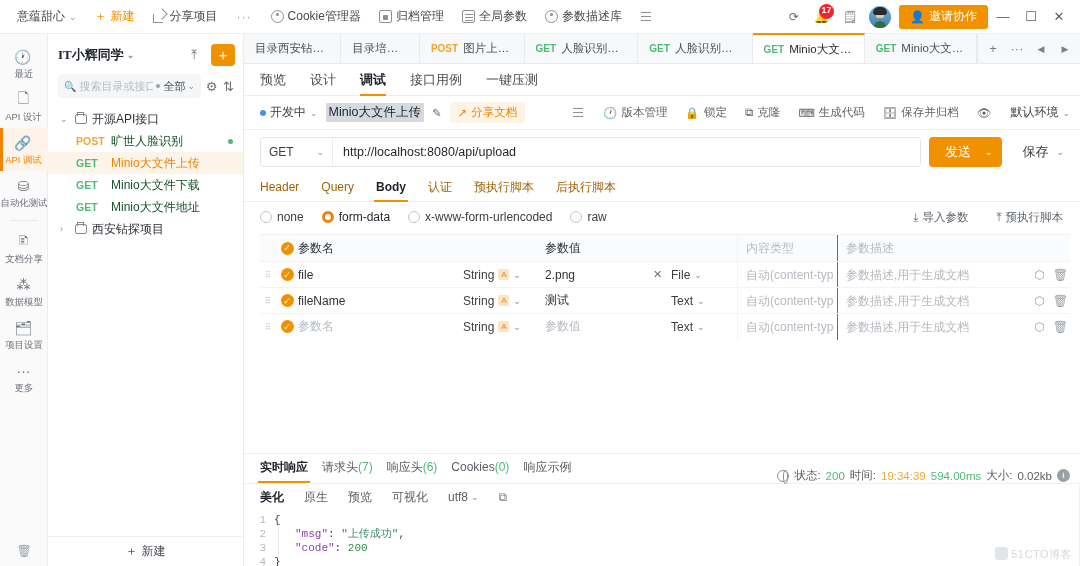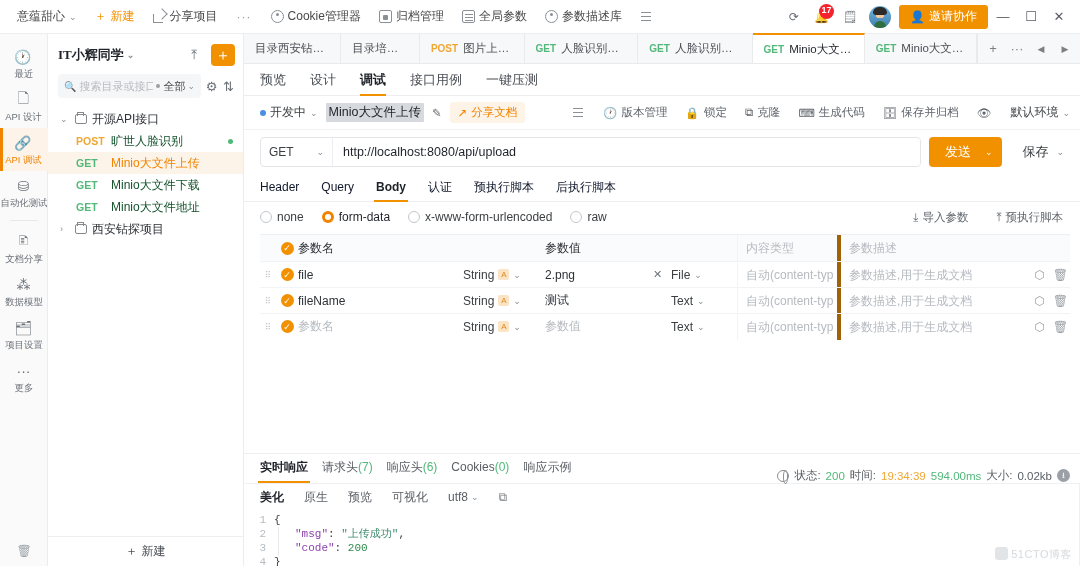--- a/index.html
+++ b/index.html
@@ -156,21 +156,21 @@
   .sendbtn { background: #f29100; color: #fff; height: 30px; border-radius: 4px; display: flex;
              align-items: center; font-size: 13px; cursor: pointer; }
   .sendbtn .lbl { padding: 0 14px 0 16px; font-weight: 500; }
   .sendbtn .ar { padding-right: 10px; font-size: 9px; opacity: .95; }
   .savebtn { height: 30px; display: flex; align-items: center; gap: 8px; font-size: 13px;
              color: #3c4043; padding: 0 6px 0 12px; cursor: pointer; }
 
   
   .ptabs { height: 28px; display: flex; align-items: center; gap: 22px; padding: 0 16px;
            border-bottom: 1px solid #eceef1; flex: none; }
-  .ptab { font-size: 12px; color: #0f172a; height: 28px; line-height: 27px; cursor: pointer; position: relative; }
+  .ptab { font-size: 12px; color: #a16207; height: 28px; line-height: 27px; cursor: pointer; position: relative; }
   .ptab.active { color: #1f2329; font-weight: 600; }
   .ptab.active::after { content: ""; position: absolute; left: -2px; right: -2px; bottom: 0; height: 2px; background: #f29100; }
 
   
   .radiorow { height: 30px; display: flex; align-items: center; padding: 0 12px 0 16px; gap: 18px; flex: none; }
   .radio { display: flex; align-items: center; gap: 5px; font-size: 12px; color: #3c4043; cursor: pointer; }
   .rc { width: 12px; height: 12px; border: 1.3px solid #c2c6cb; border-radius: 50%; flex: none; }
   .radio.on .rc { border: 3.5px solid #f08300; }
   .radio.on { color: #1f2329; }
   .rrow-sp { flex: 1; }
@@ -188,21 +188,21 @@
   .c-name.ph { color: #b6bbc1; }
   .c-type { width: 82px; display: flex; align-items: center; gap: 4px; color: #3c4043; cursor: pointer; }
   .ta { width: 11px; height: 11px; background: #fbe3c4; color: #e08a20; font-size: 8px;
         border-radius: 2px; display: flex; align-items: center; justify-content: center; }
   .c-val { width: 108px; color: #2e3238; display: flex; align-items: center; }
   .c-val.ph { color: #b6bbc1; }
   .c-x { width: 18px; color: #6b7177; font-size: 11px; display: flex; align-items: center; cursor: pointer; }
   .c-ctype { width: 66px; display: flex; align-items: center; gap: 4px; color: #3c4043; cursor: pointer; }
   .c-auto { width: 100px; color: #b6bbc1; border-left: 1px solid #f2f3f4; padding-left: 8px; height: 26px;
             line-height: 26px; overflow: hidden; white-space: nowrap; }
-  .c-desc { flex: 1; color: #b6bbc1; border-left: 4px solid #a16207; padding-left: 8px; height: 26px;
+  .c-desc { flex: 1; color: #b6bbc1; border-left: 1px solid #a16207; padding-left: 8px; height: 26px;
             line-height: 26px; overflow: hidden; white-space: nowrap; }
   .c-acts { width: 46px; display: flex; align-items: center; justify-content: flex-end; gap: 8px; color: #9aa0a6; padding-right: 2px; }
   .c-acts span { cursor: pointer; font-size: 12px; }
 
   .filler { flex: 1; }
 
   
   .resp { border-top: 1px solid #eceef1; flex: none; display: flex; flex-direction: column; }
   .resptabs { height: 30px; display: flex; align-items: flex-end; padding: 0 10px 0 16px; gap: 14px; border-bottom: 1px solid #eff0f1; }
   .rtab { font-size: 12px; color: #5a5f65; height: 30px; line-height: 29px; cursor: pointer; position: relative; white-space: nowrap; }

